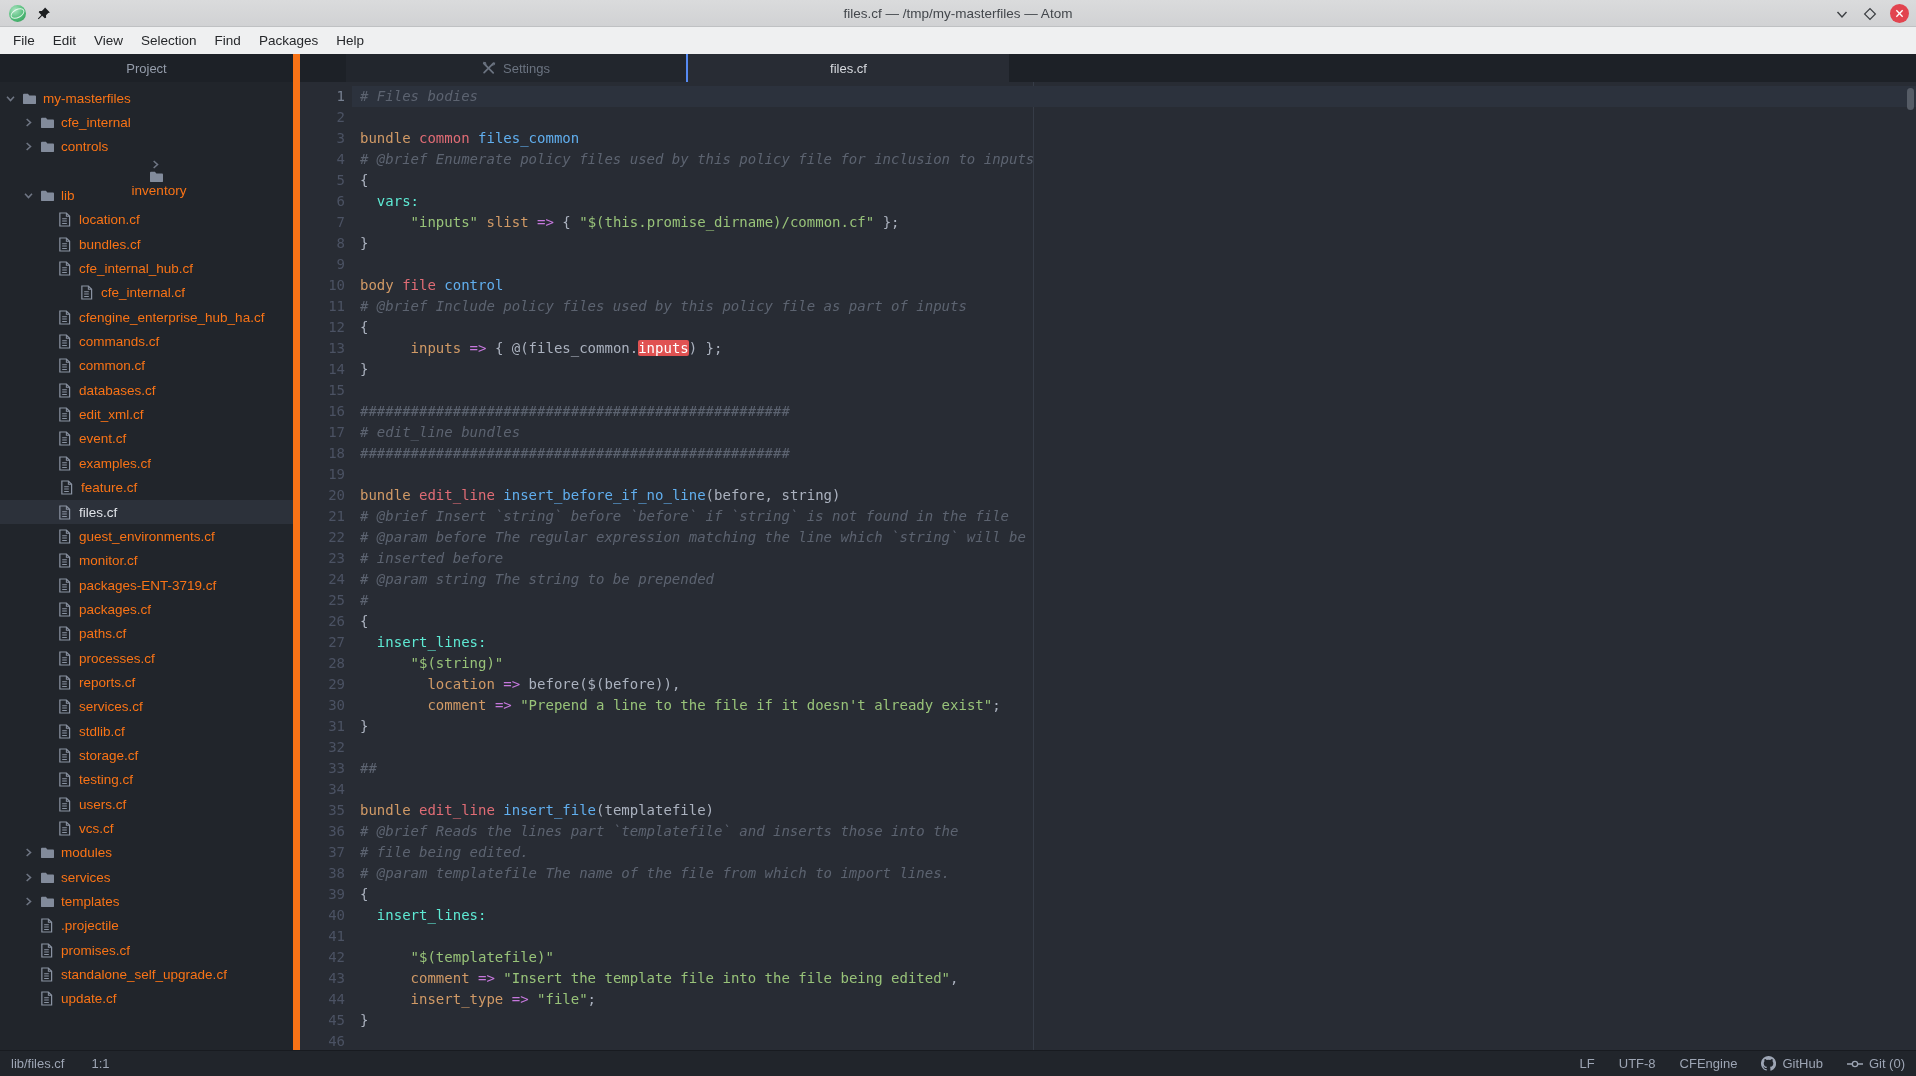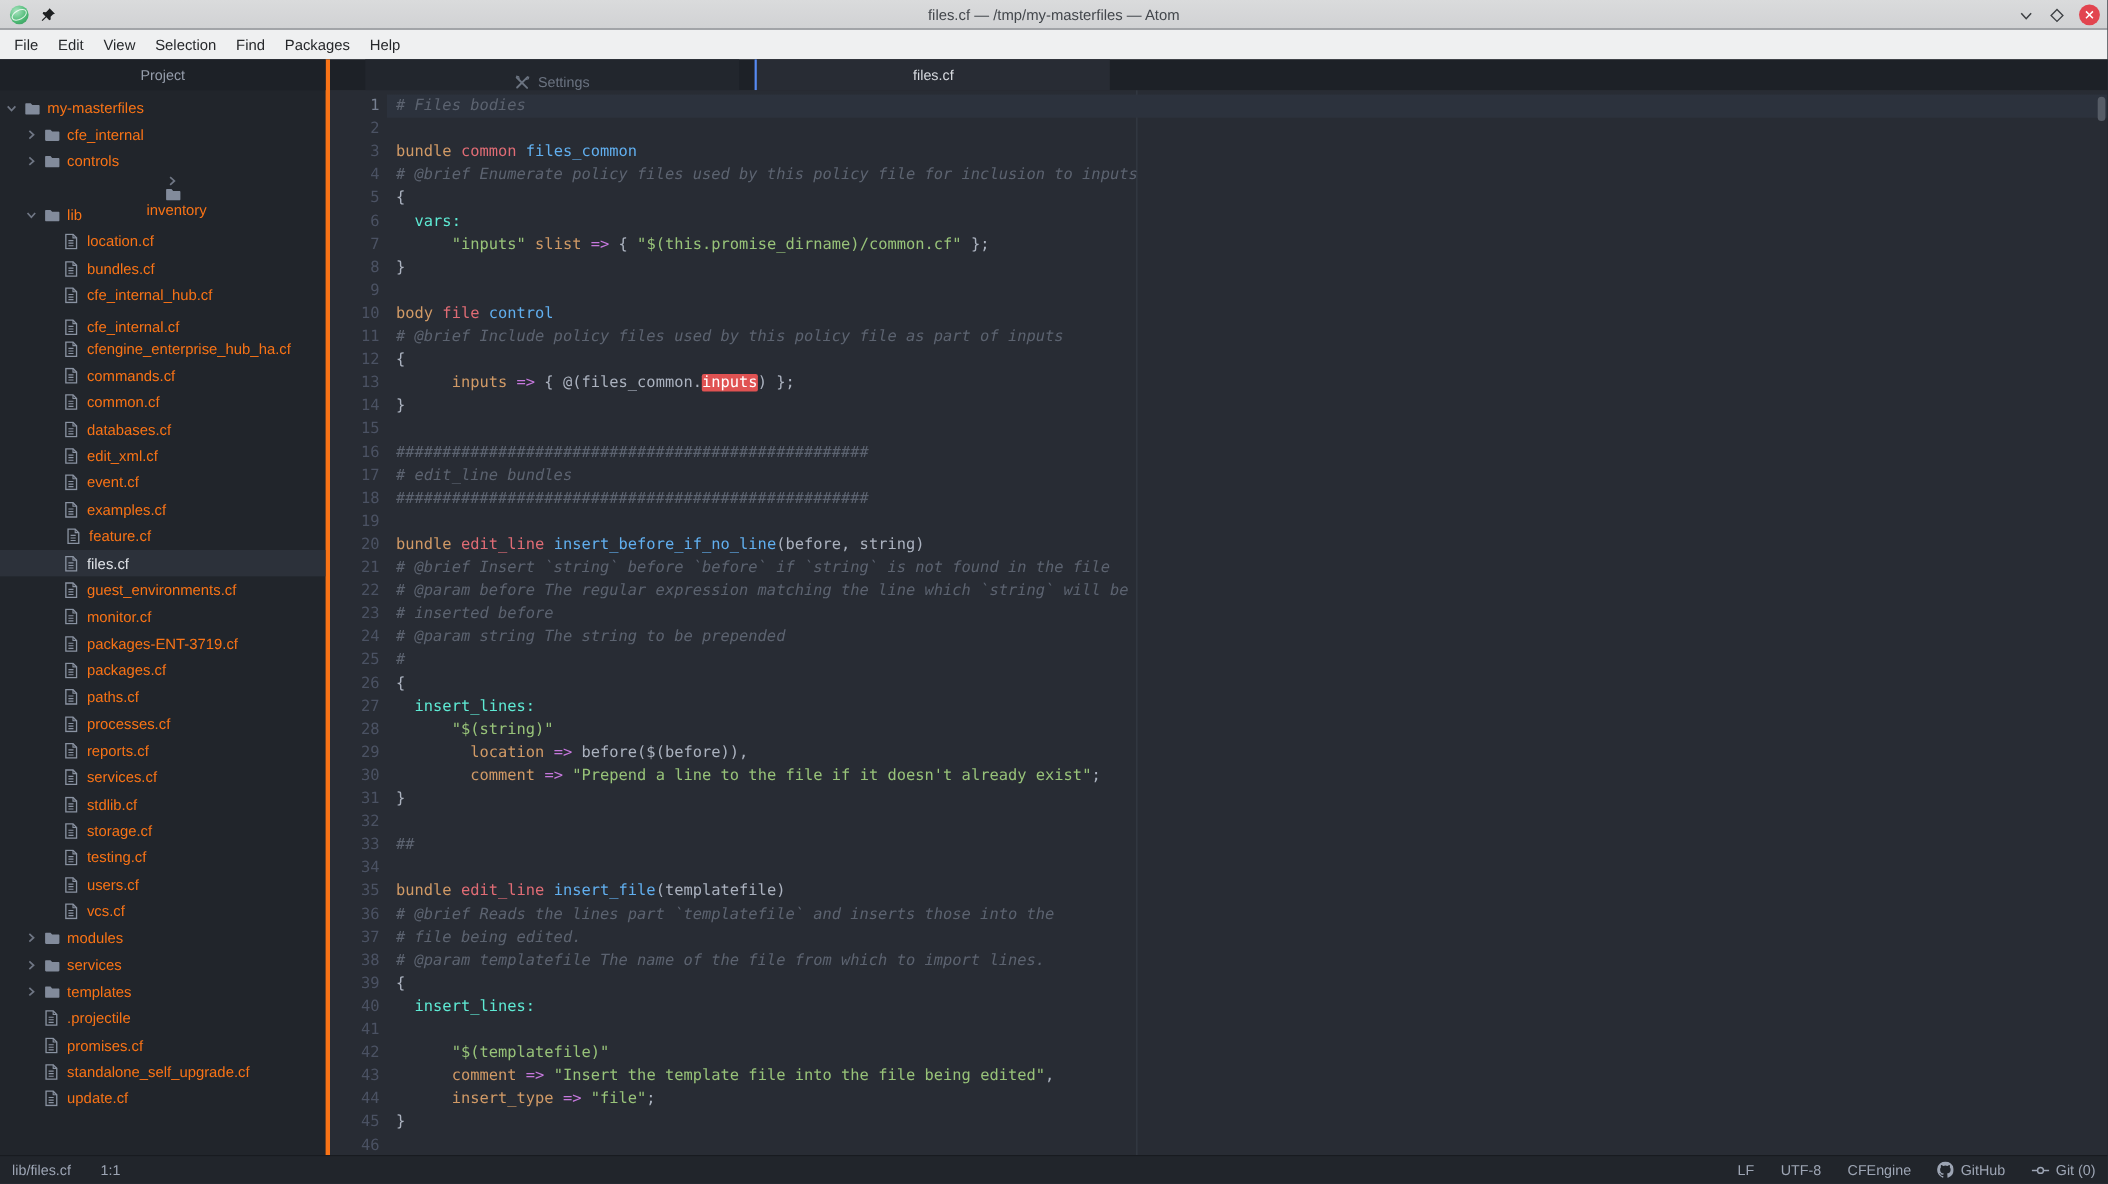--- a/index.html
+++ b/index.html
@@ -21,37 +21,37 @@
   .close-btn { width:19px; height:19px; border-radius:50%; background:#e2444f;
                display:flex; align-items:center; justify-content:center; }
 
   
   .menubar { height:27px; background:#eff0f1; display:flex; align-items:center; padding-left:4px; }
   .menubar span { padding:0 9px; font-size:13.5px; color:#26282b; cursor:default; }
 
   
   .app { display:flex; height:996px; }
 
-  .dock { width:300px; background:#21252b; border-right:4px solid #f97316;
+  .dock { width:300px; background:#21252b; border-right:7px solid #f97316;
           display:flex; flex-direction:column; flex:none; }
   .dock-header { height:28px; background:#1d2127; color:#959dab; font-size:13px;
                  display:flex; align-items:center; justify-content:center; flex:none; }
   .tree { flex:1; padding-top:4px; overflow:hidden; }
   .tree-row { height:24.35px; display:flex; align-items:center; font-size:13.5px;
               color:#f97316; white-space:nowrap; cursor:default; }
   .tree-row.selected { background:#2c313a; color:#dfe2e7; }
   .chev { width:17px; flex:none; display:flex; align-items:center; justify-content:flex-start; }
   .ticon { width:19px; flex:none; display:flex; align-items:center; }
   .tlabel { padding-left:2px; }
 
   .main { flex:1; display:flex; flex-direction:column; min-width:0; }
   .tabbar { height:28px; background:#1d2127; position:relative; flex:none; }
   .tab { position:absolute; top:0; height:28px; display:flex; align-items:center;
          justify-content:center; font-size:13px; gap:7px; cursor:default; }
-  .tab-settings { left:32px; width:340px; background:#22262d; color:#6b7380;align-items:flex-end; }
+  .tab-settings { left:46px; width:340px; background:#22262d; color:#6b7380; }
   .tab-active { left:386px; width:323px; background:#282c34; color:#d7dadf;
                 border-left:2px solid #568af2; }
 
   .editor { flex:1; background:#282c34; position:relative; overflow:hidden; }
   .wrap-guide { position:absolute; left:733px; top:0; bottom:0; width:1px; background:#363c47; }
   .code { position:absolute; left:0; right:0; top:4px; }
   .line { height:21px; display:flex; font-family:"DejaVu Sans Mono",monospace;
           font-size:14px; line-height:21px; white-space:pre; }
   .line.active { background:linear-gradient(90deg, rgba(0,0,0,0) 52px, #2c323d 52px); }
   .gutter { width:52px; flex:none; text-align:right; padding-right:7px; color:#4b5263; }
@@ -207,21 +207,21 @@
           <span class="chev"></span>
           <span class="ticon">
             <svg width="13" height="15" viewBox="0 0 14 16">
               <path d="M2 1h7l3.5 3.5V15H2z" fill="none" stroke="#8a93a2" stroke-width="1.3"></path>
               <path d="M9 1v3.5h3.5" fill="none" stroke="#8a93a2" stroke-width="1.1"></path>
               <path d="M4.5 7.2h5M4.5 9.7h5M4.5 12.2h5" stroke="#8a93a2" stroke-width="1.1"></path>
             </svg>
           </span>
           <span class="tlabel">cfe_internal_hub.cf</span>
         </div>
-        <div class="tree-row" style="padding-left: 41px; align-items: flex-end;">
+        <div class="tree-row" style="padding-left: 63px;">
           <span class="chev"></span>
           <span class="ticon">
             <svg width="13" height="15" viewBox="0 0 14 16">
               <path d="M2 1h7l3.5 3.5V15H2z" fill="none" stroke="#8a93a2" stroke-width="1.3"></path>
               <path d="M9 1v3.5h3.5" fill="none" stroke="#8a93a2" stroke-width="1.1"></path>
               <path d="M4.5 7.2h5M4.5 9.7h5M4.5 12.2h5" stroke="#8a93a2" stroke-width="1.1"></path>
             </svg>
           </span>
           <span class="tlabel">cfe_internal.cf</span>
         </div>

